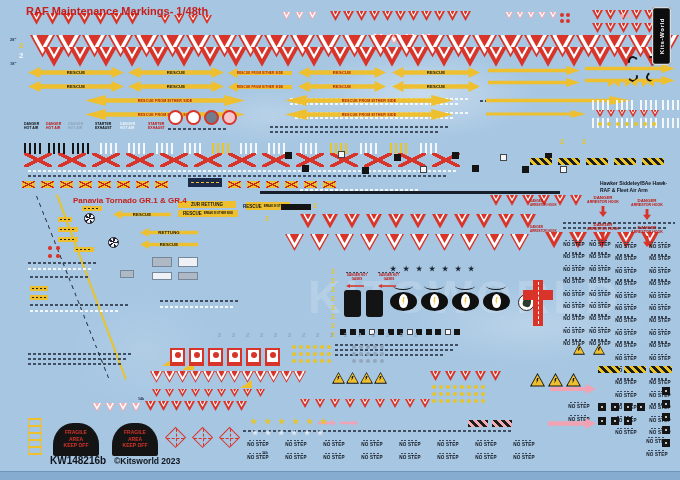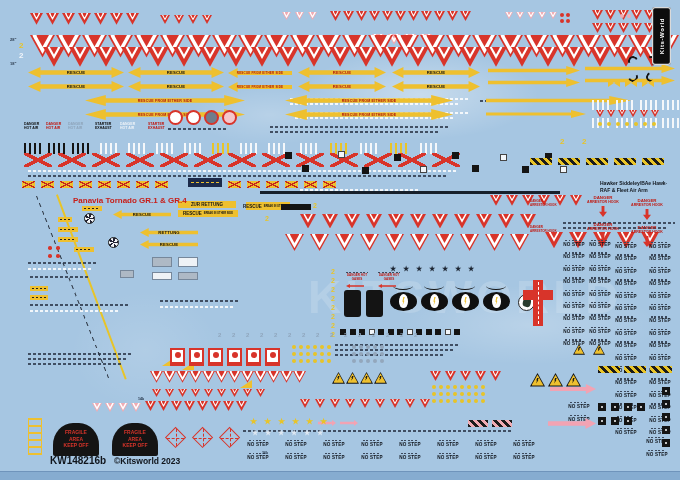--- a/index.html
+++ b/index.html
@@ -1672,20 +1672,21 @@
         <div style="font-size: 3px; font-weight: 700; color: rgb(192, 24, 16); line-height: 1.2; margin-top: 2px;">DANGER HOT GASES</div>
         <i style="left: 4px; top: 12px; width: 18px; height: 4px; background: rgb(216, 52, 42); clip-path: polygon(0px 50%, 22% 0px, 22% 30%, 100% 30%, 100% 70%, 22% 70%, 22% 100%);"></i>
       </div>
       <div class="d" style="left: 374px; top: 272px; width: 30px; height: 18px; text-align: center;">
         <i style="left: 4px; top: 0px; width: 22px; height: 1.3px; background: repeating-linear-gradient(90deg, rgb(60, 73, 92) 0px, rgb(60, 73, 92) 2px, transparent 2px, transparent 3.5px);"></i>
         <div style="font-size: 3px; font-weight: 700; color: rgb(192, 24, 16); line-height: 1.2; margin-top: 2px;">DANGER HOT GASES</div>
         <i style="left: 4px; top: 12px; width: 18px; height: 4px; background: rgb(216, 52, 42); clip-path: polygon(0px 50%, 22% 0px, 22% 30%, 100% 30%, 100% 70%, 22% 70%, 22% 100%);"></i>
       </div>
     </div>
 
+  <div class="d hdr" style="color: rgb(200, 29, 24);">RAF Maintenance Markings- 1/48th</div>
   <div class="d brand">
     <span>Kits-World</span>
   </div>
   <div class="d tor-title" style="color: rgb(200, 29, 24);">Panavia Tornado GR.1 &amp; GR.4</div>
   <div class="d hawk-title">
     <div>Hawker Siddeley/BAe Hawk-</div>
     <div>RAF &amp; Fleet Air Arm</div>
   </div>
   <div class="d code">KW148216b</div>
   <div class="d copy">©Kitsworld 2023</div>

